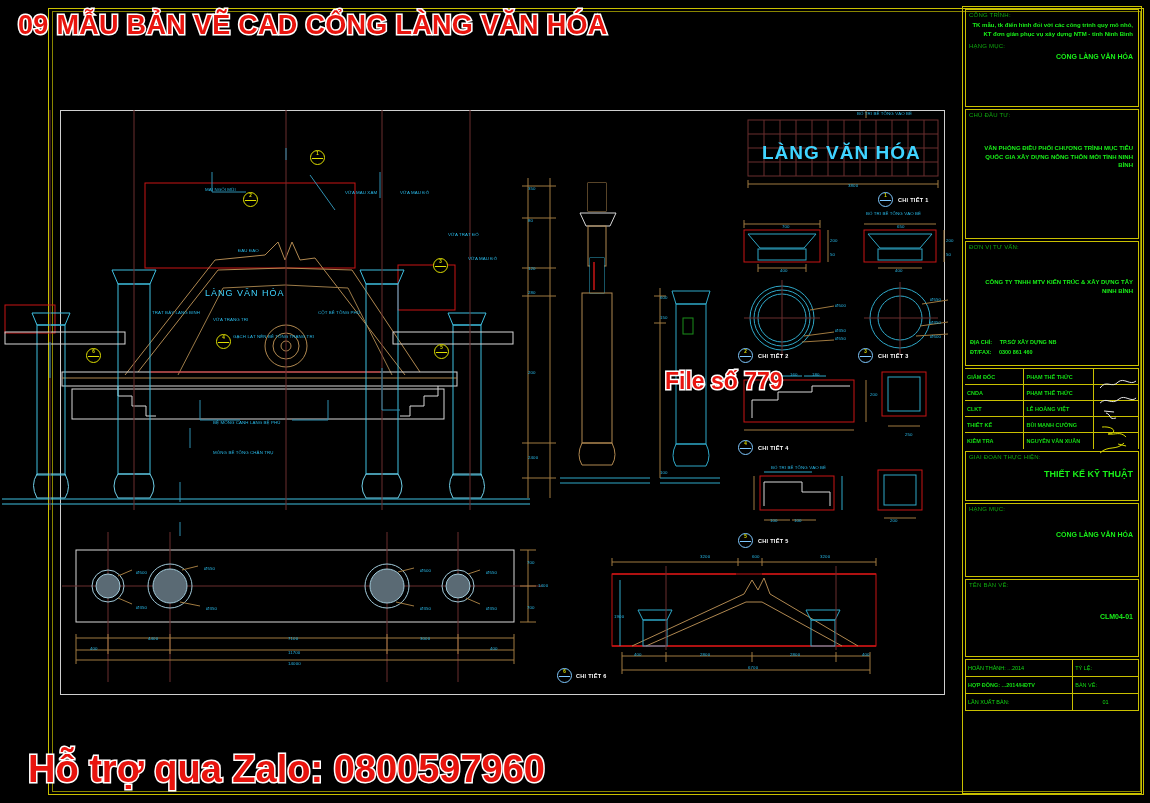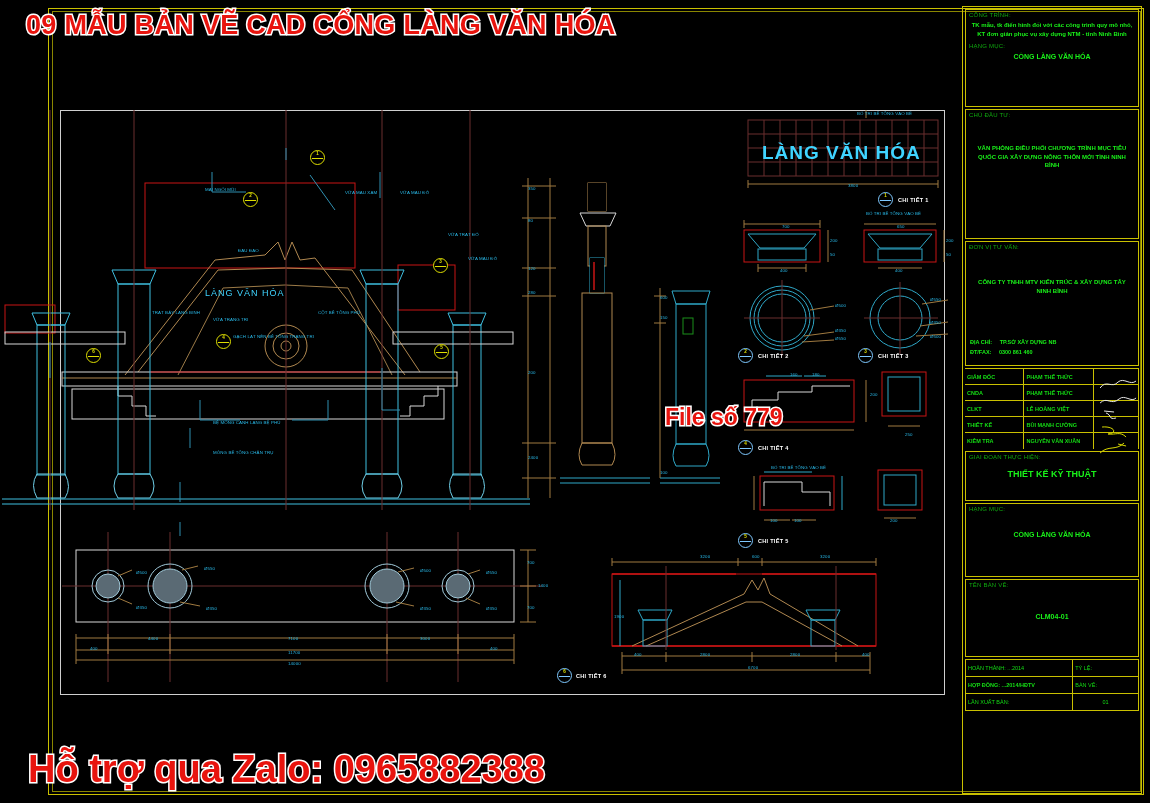--- a/index.html
+++ b/index.html
@@ -23,38 +23,38 @@
   .draw-area {
     position:absolute; left:60px; top:110px; width:885px; height:585px;
     border:1px solid #cfcfcf;
   }
 
   
   .banner {
     position:absolute; font-weight:bold; color:#e8140e; white-space:nowrap;
     -webkit-text-stroke:3px #fff; paint-order: stroke fill;
   }
-  #banner-top { left:18px; top:10px; font-size:27px; letter-spacing:.3px;margin-left:8px; }
+  #banner-top { left:18px; top:10px; font-size:27px; letter-spacing:.3px; }
   #banner-bottom { left:28px; top:748px; font-size:38px; }
 
   .wm {
     position:absolute; font-weight:bold; color:#e8140e; white-space:nowrap;
     -webkit-text-stroke:3px #fff; paint-order: stroke fill; font-size:23px;
   }
-  #wm-file { left:665px; top:404px; }
+  #wm-file { left:665px; top:368px; }
   #wm-site { left:833px; top:380px; }
 
   
   .tblock {
     position:absolute; left:962px; top:6px; width:180px; height:788px;
     border:1px solid #c9c000; color:#14dd14; font-size:6px;
   }
   .tb-sec { border-bottom:1px solid #c9c000; position:relative; padding:2px 3px; }
   .tb-cap { color:#0fa80f; font-size:6px; letter-spacing:.2px; }
-  .tb-body { color:#19f019; text-align:center; font-weight:bold; line-height:1.45; padding:3px 2px; }
+  .tb-body { color:#19f019; text-align:right; font-weight:bold; line-height:1.45; padding:3px 2px; }
   .tb-body.small { font-size:6px; }
   .tb-body.mid { font-size:7px; }
   .tb-body.big { font-size:9px; }
   .tb-body.yel { color:#d8d800; }
 
   .sig-table { width:100%; border-collapse:collapse; }
   .sig-table td {
     border-top:1px solid #c9c000; border-right:1px solid #c9c000;
     height:16px; font-size:5.5px; padding:0 2px; color:#14dd14;
   }
@@ -625,15 +625,15 @@
       <tr>
         <td>LẦN XUẤT BẢN:</td>
         <td style="text-align:center;">01</td>
       </tr>
     </tbody>
       </table>
   </div>
 
   <div class="banner" id="banner-top">09 MẪU BẢN VẼ CAD CỔNG LÀNG VĂN HÓA</div>
   <div class="wm" id="wm-file">File số 779</div>
-  <div class="banner" id="banner-bottom">Hỗ trợ qua Zalo: 0965882388</div>
+  <div class="banner" id="banner-bottom">Hỗ trợ qua Zalo: 0800597960</div>
 
 </div>
 
 </body></html>

